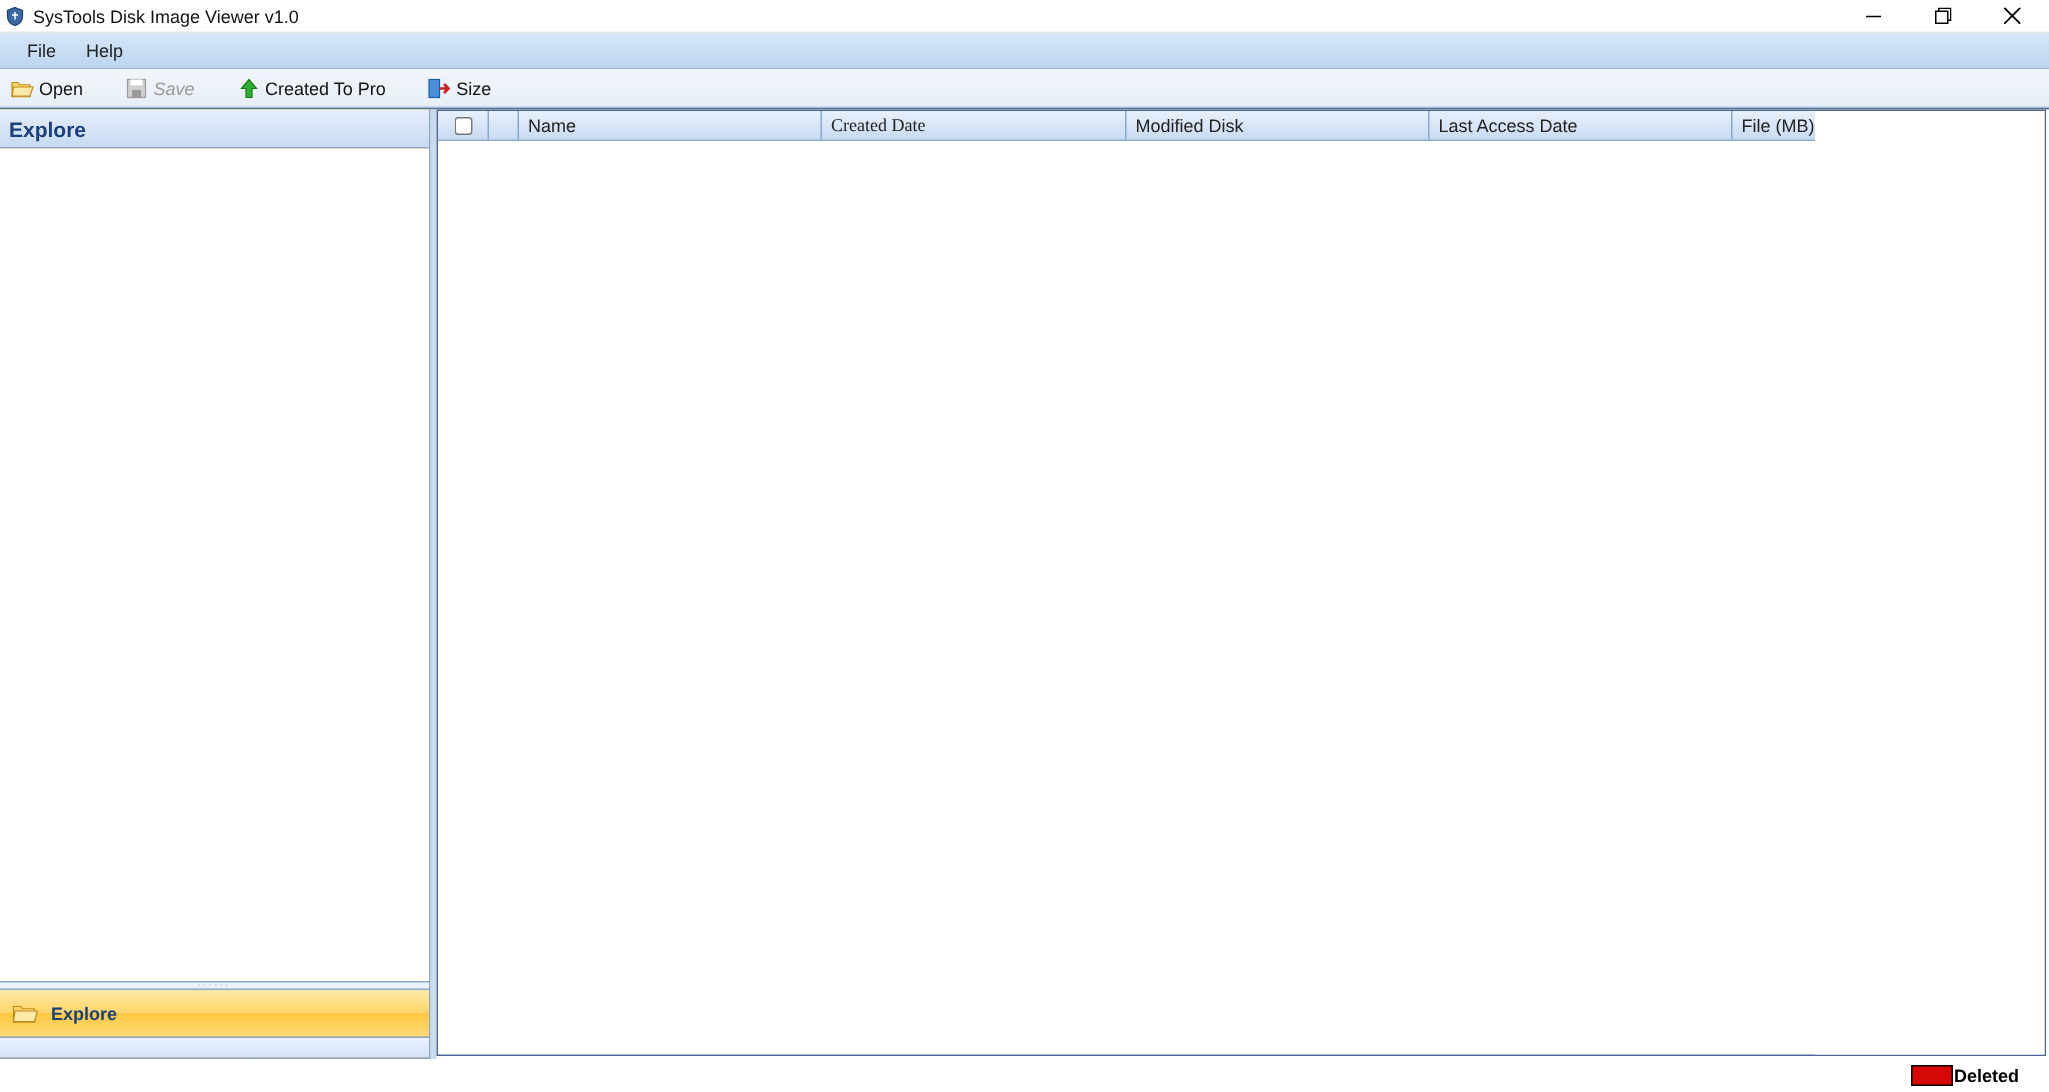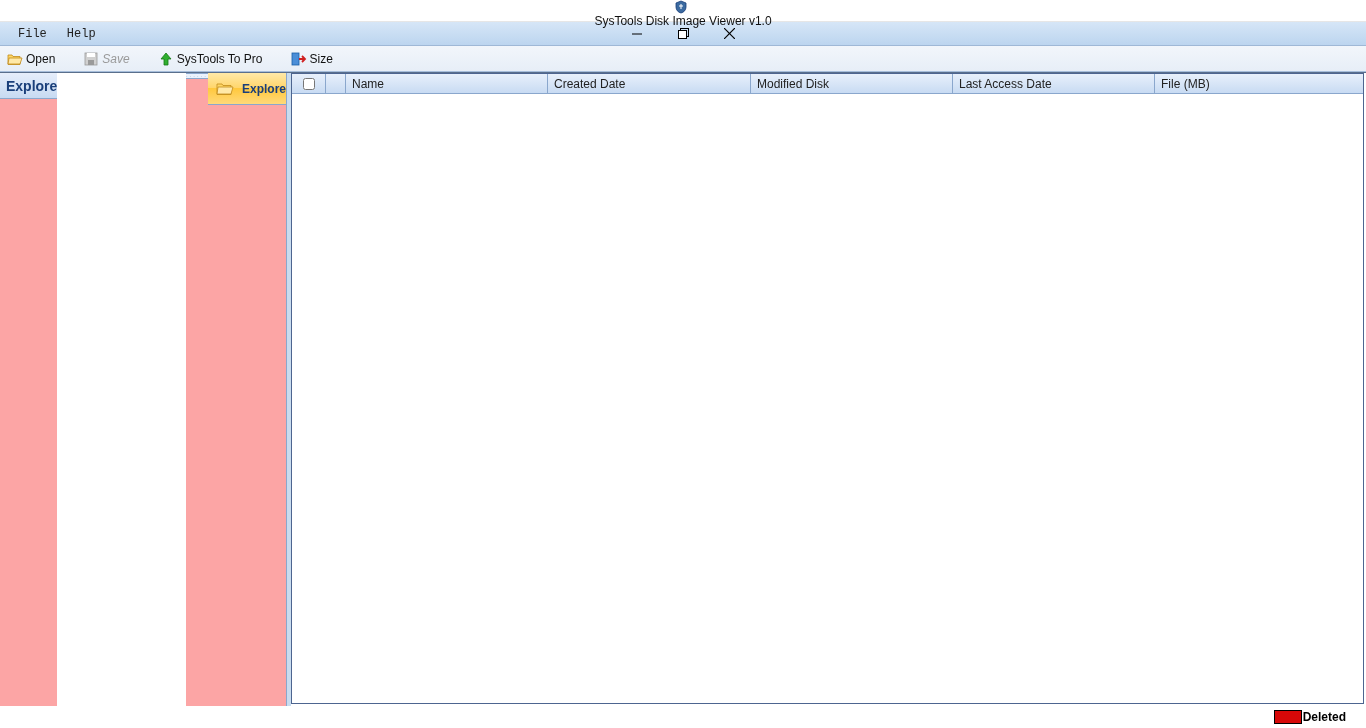--- a/index.html
+++ b/index.html
@@ -17,21 +17,20 @@
   }
 
   
   .titlebar {
     height: 22px;
     background: #fff;
     display: flex;
     align-items: center;
     padding: 0 2px;
     border-bottom: 1px solid #e6e6e6;
-    flex-direction: column;
   }
   .titlebar .app-icon {
     width: 16px;
     height: 16px;
     margin-right: 4px;
     display: flex;
     align-items: center;
     justify-content: center;
   }
   .titlebar .title {
@@ -62,21 +61,20 @@
     gap: 0;
     border-bottom: 1px solid #9fb8d6;
   }
   .menubar .menu-item {
     padding: 0 10px;
     height: 100%;
     display: flex;
     align-items: center;
     color: #222;
     cursor: pointer;
-    font-family: Liberation Mono, monospace;
   }
 
   
   .toolbar {
     height: 26px;
     background: linear-gradient(#f2f6fb, #e7eef7);
     border-bottom: 1px solid #a7bedb;
     display: flex;
     align-items: center;
     padding-left: 4px;
@@ -107,23 +105,23 @@
   .body-area {
     display: flex;
     height: calc(728px - 22px - 24px - 26px - 22px); 
     border-top: 1px solid #5a6f8c;
   }
 
   
   .left-panel {
     width: 287px;
     display: flex;
-    flex-direction: row;
+    flex-direction: column;
     border-right: 1px solid #8aa7cd;
-    background: #fca5a5;
+    background: #eab308;
   }
   .left-panel .section-header {
     height: 26px;
     background: linear-gradient(#e6eefb, #c7daf2);
     border-bottom: 1px solid #8aa7cd;
     display: flex;
     align-items: center;
     padding-left: 6px;
     font-weight: bold;
     font-size: 14px;
@@ -176,21 +174,21 @@
   .splitter {
     width: 4px;
     background: #c9dcef;
     cursor: ew-resize;
   }
 
   
   .right-panel {
     flex: 1;
     display: flex;
-    flex-direction: column;
+    flex-direction: row;
     border: 1px solid #4d6590;
     margin: 2px 2px 2px 0;
     margin-top: 0;
     background: #fff;
   }
   .table-header {
     height: 20px;
     background: linear-gradient(#e8f0fb, #c8dbf3);
     border-bottom: 1px solid #8aa7cd;
     display: flex;
@@ -200,21 +198,21 @@
     border-right: 1px solid #8aa7cd;
     display: flex;
     align-items: center;
     padding-left: 6px;
     color: #222;
     flex-shrink: 0;
   }
   .col.chk { width: 34px; padding-left: 0; justify-content: center; }
   .col.gap { width: 20px; flex:0 0 20px; border-right:1px solid #8aa7cd; }
   .col.c-name { width: 202px; }
-  .col.c-created { width: 203px; }
+  .col.c-created { width: 203px; font-family: Liberation Serif, serif; }
   .col.c-modified { width: 202px; }
   .col.c-access { width: 202px; }
   .col.c-size { flex:1; border-right: none; }
   .table-body { flex:1; background:#fff; }
 
   
   .statusbar {
     height: 22px;
     background: #fff;
     display: flex;
@@ -294,21 +292,21 @@
       </svg>
     </span>
     <span>Save</span>
   </div>
   <div class="tool">
     <span class="tool-icon">
       <svg width="14" height="14" viewBox="0 0 14 14">
         <path d="M7 1 L12 7 H9 V13 H5 V7 H2 Z" fill="#2fae2f" stroke="#147a14" stroke-width="0.8"></path>
       </svg>
     </span>
-    <span>SysTools To Pro</span>
+    <span>Created To Pro</span>
   </div>
   <div class="tool">
     <span class="tool-icon">
       <svg width="16" height="14" viewBox="0 0 16 14">
         <rect x="1" y="1" width="7" height="12" fill="#4a8ed8" stroke="#1a5fa8" stroke-width="0.8"></rect>
         <path d="M8 7 L14 7 M11 4 L14 7 L11 10" fill="none" stroke="#d02020" stroke-width="1.8"></path>
       </svg>
     </span>
     <span>Size</span>
   </div>

